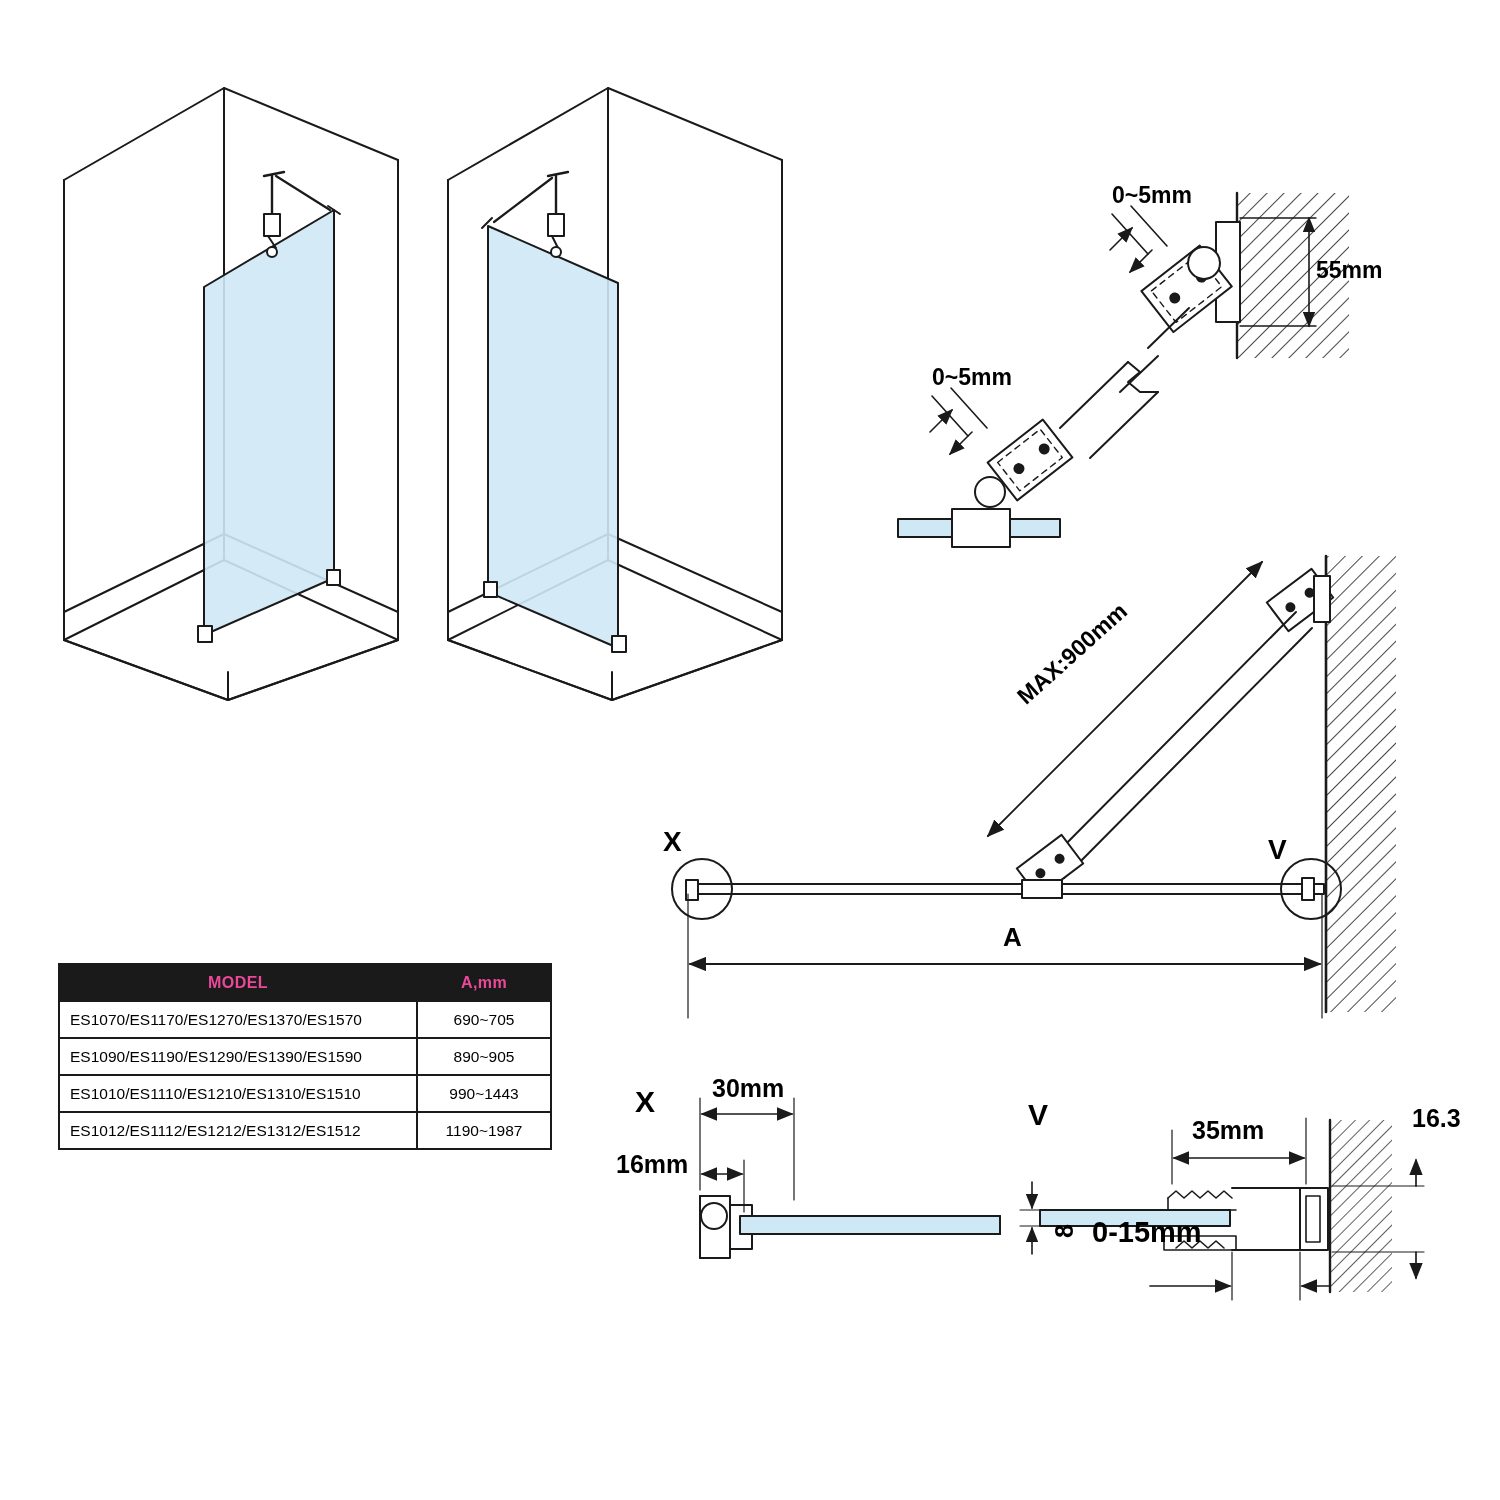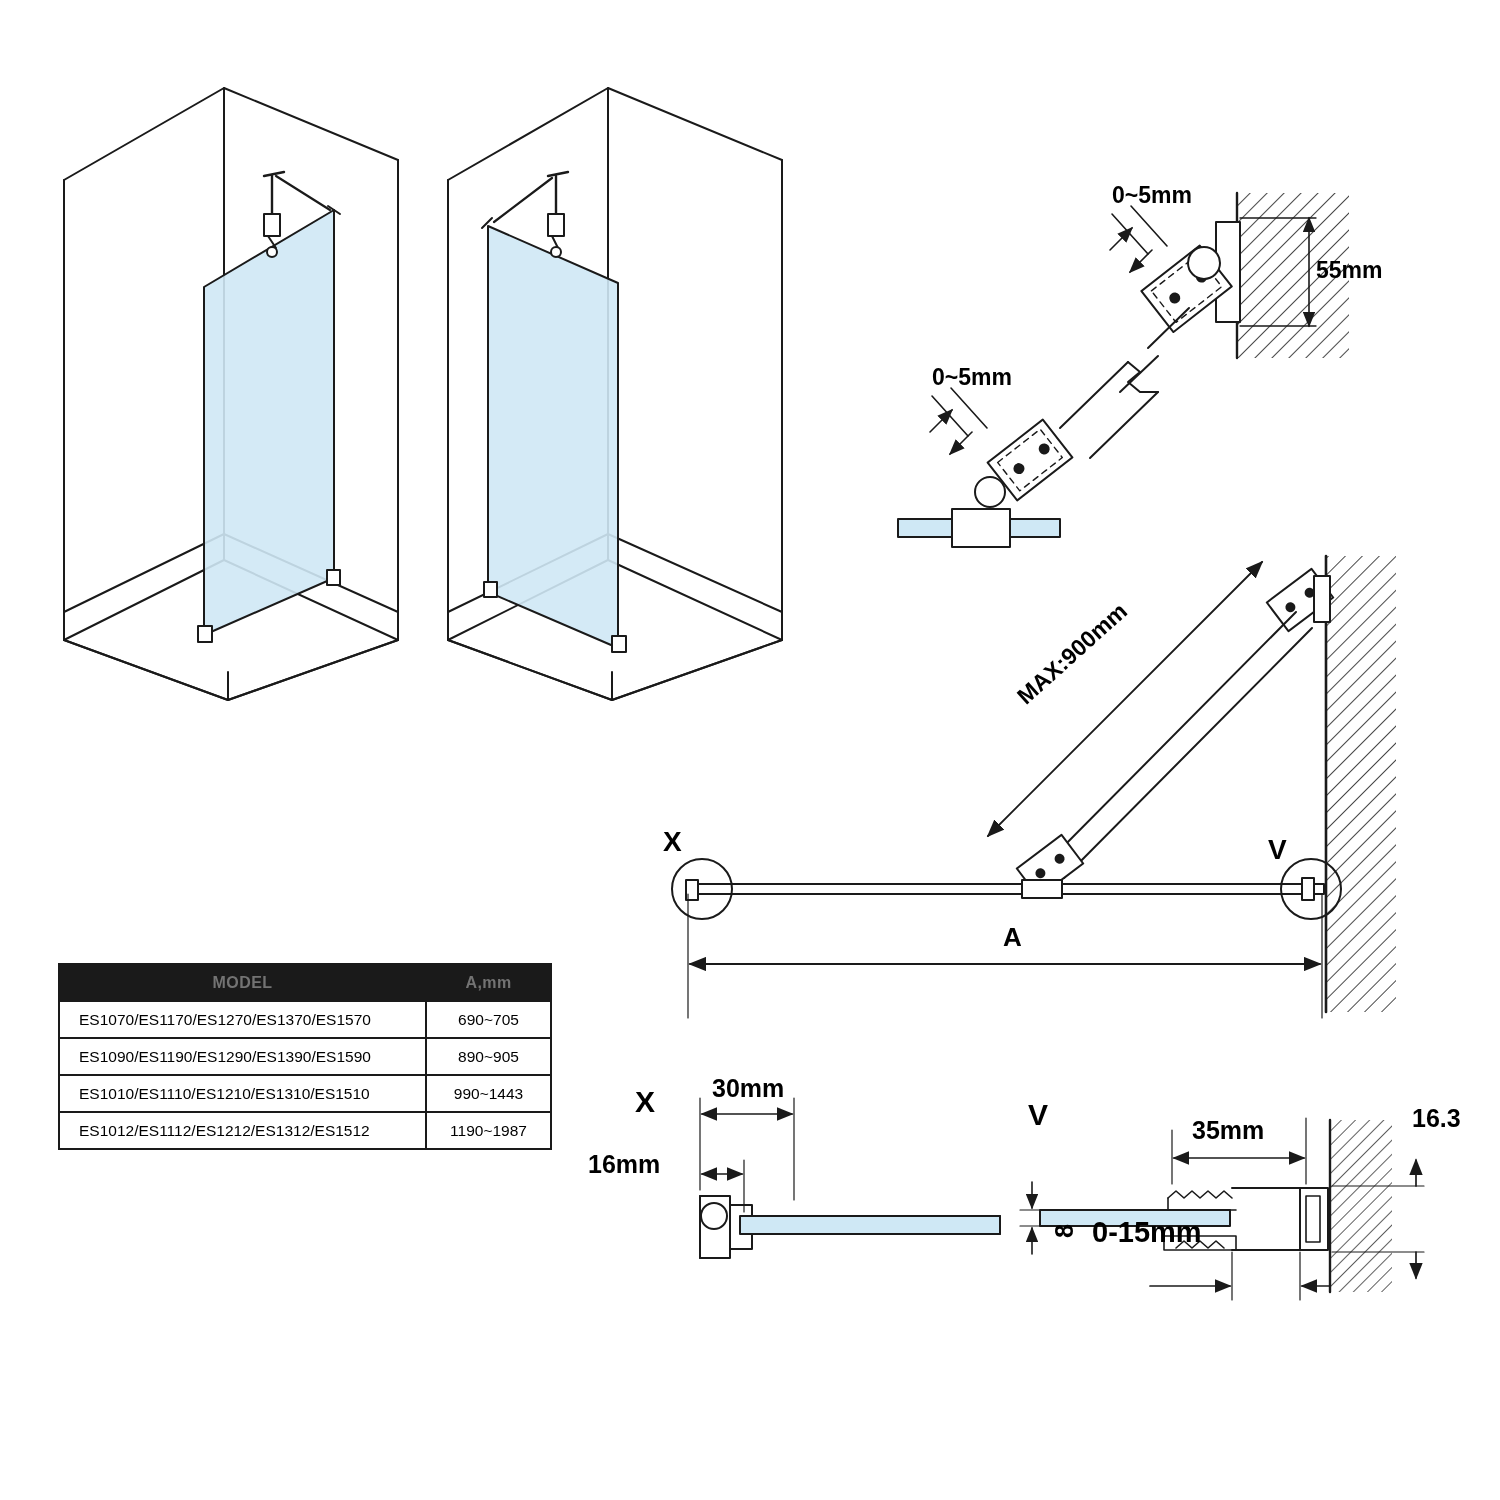--- a/index.html
+++ b/index.html
@@ -48,28 +48,28 @@
     border: 2px solid #1a1a1a;
     font-family: "Liberation Sans", sans-serif;
     font-size: 15.5px;
     height: 35px;
     padding: 0 6px;
     color: #000;
     background: #fff;
   }
   .model-table thead th {
     background: #1a1a1a;
-    color: #737373;
+    color: #ec4899;
     font-weight: bold;
     font-size: 16px;
     letter-spacing: 0.4px;
   }
   .model-table td.model-col {
     text-align: left;
-    padding-left: 19px;
+    padding-left: 10px;
     width: 340px;
   }
   .model-table td.a-col {
     text-align: center;
   }
   .model-table th.model-col { text-align: center; }
   .model-table th.a-col { }
 </style>
 </head>
 <body>
@@ -301,21 +301,21 @@
   <div class="lbl" style="left:663px; top:826px; font-size:28px;">X</div>
 
   <div class="lbl" style="left:1268px; top:834px; font-size:28px;">V</div>
 
   <div class="lbl" style="left:1003px; top:922px; font-size:26px;">A</div>
 
   <div class="lbl" style="left:635px; top:1085px; font-size:30px;">X</div>
 
   <div class="lbl" style="left:712px; top:1074px; font-size:25px;">30mm</div>
 
-  <div class="lbl" style="left:588px; top:1150px; font-size:25px;">16mm</div>
+  <div class="lbl" style="left:616px; top:1150px; font-size:25px;">16mm</div>
 
   <div class="lbl" style="left:1028px; top:1098px; font-size:30px;">V</div>
 
   <div class="lbl" style="left:1192px; top:1116px; font-size:25px;">35mm</div>
 
   <div class="lbl" style="left:1412px; top:1104px; font-size:25px;">16.3</div>
 
   <div class="lbl" style="left:1050px; top:1238px; font-size:25px; transform:rotate(-90deg); transform-origin:left top;">8</div>
 
   <div class="lbl" style="left:1092px; top:1216px; font-size:29px;">0-15mm</div>

